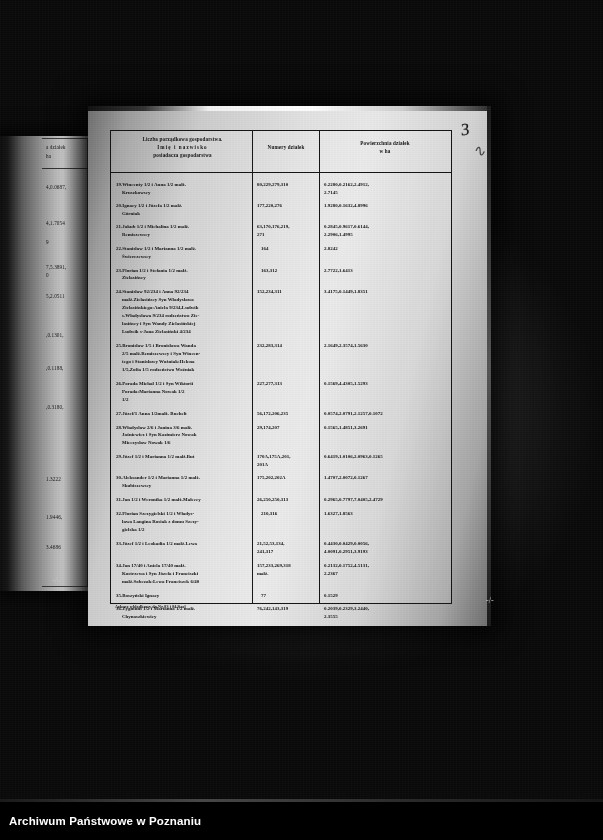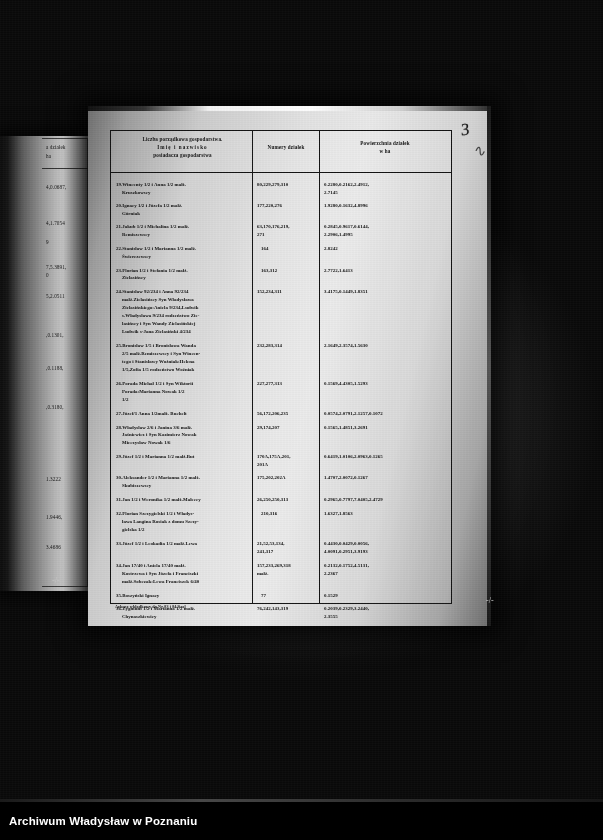--- a/index.html
+++ b/index.html
@@ -375,14 +375,14 @@
   </div>
 
   <div class="dash-left">-/-</div>
   <div class="dash-right">-/-</div>
 
   <div class="grain"></div>
 </div>
 
 <div id="wmtop"></div>
 <div id="wm">
-  <span>Archiwum Władysław w Poznaniu</span>
+  <span>Archiwum Państwowe w Poznaniu</span>
 </div>
 
 </body></html>

